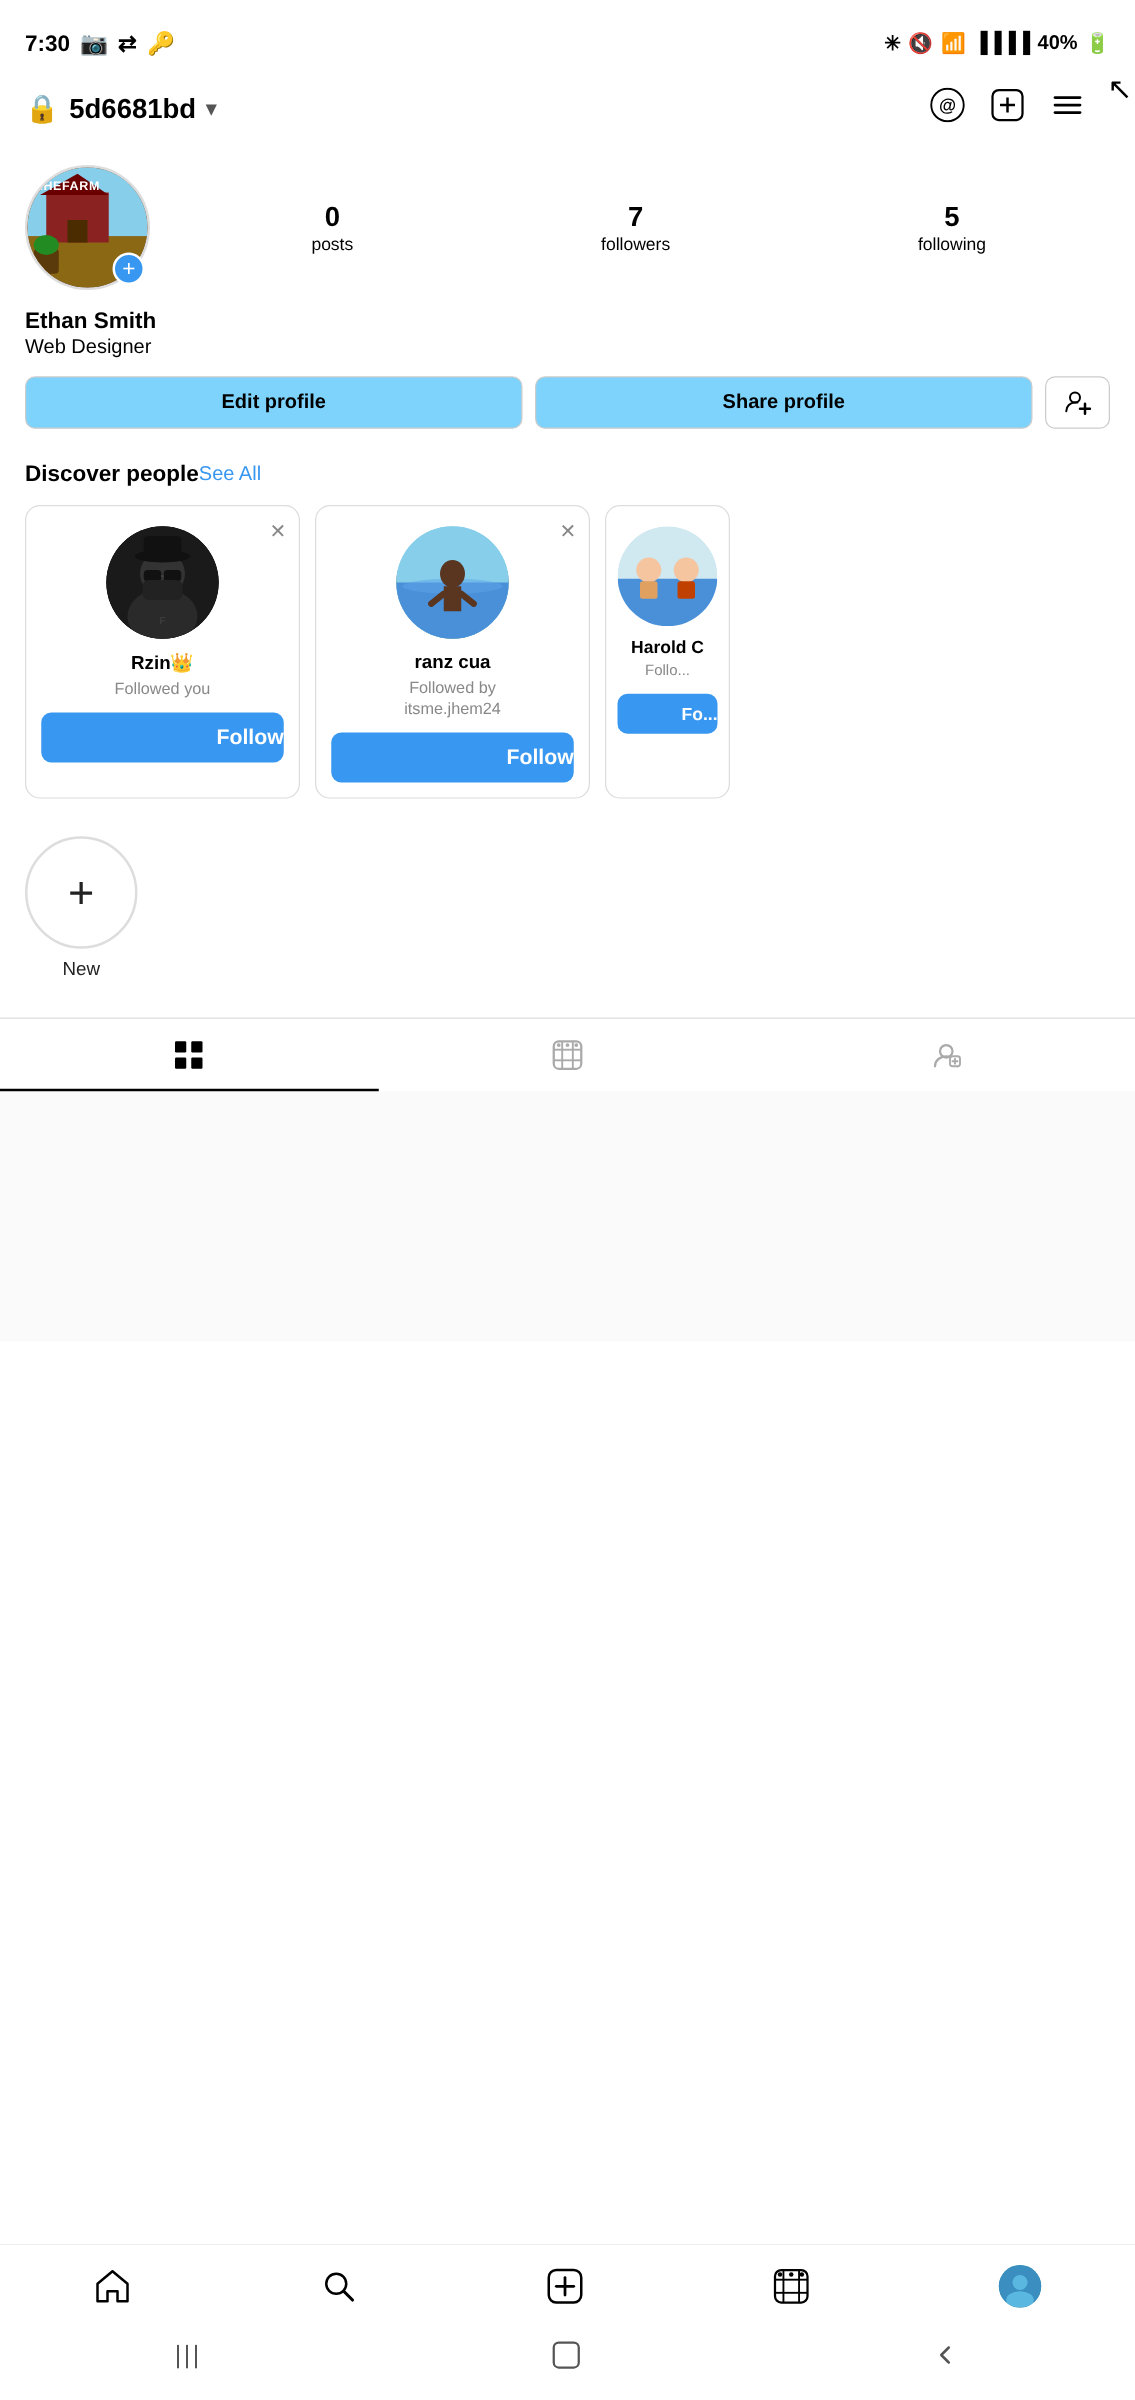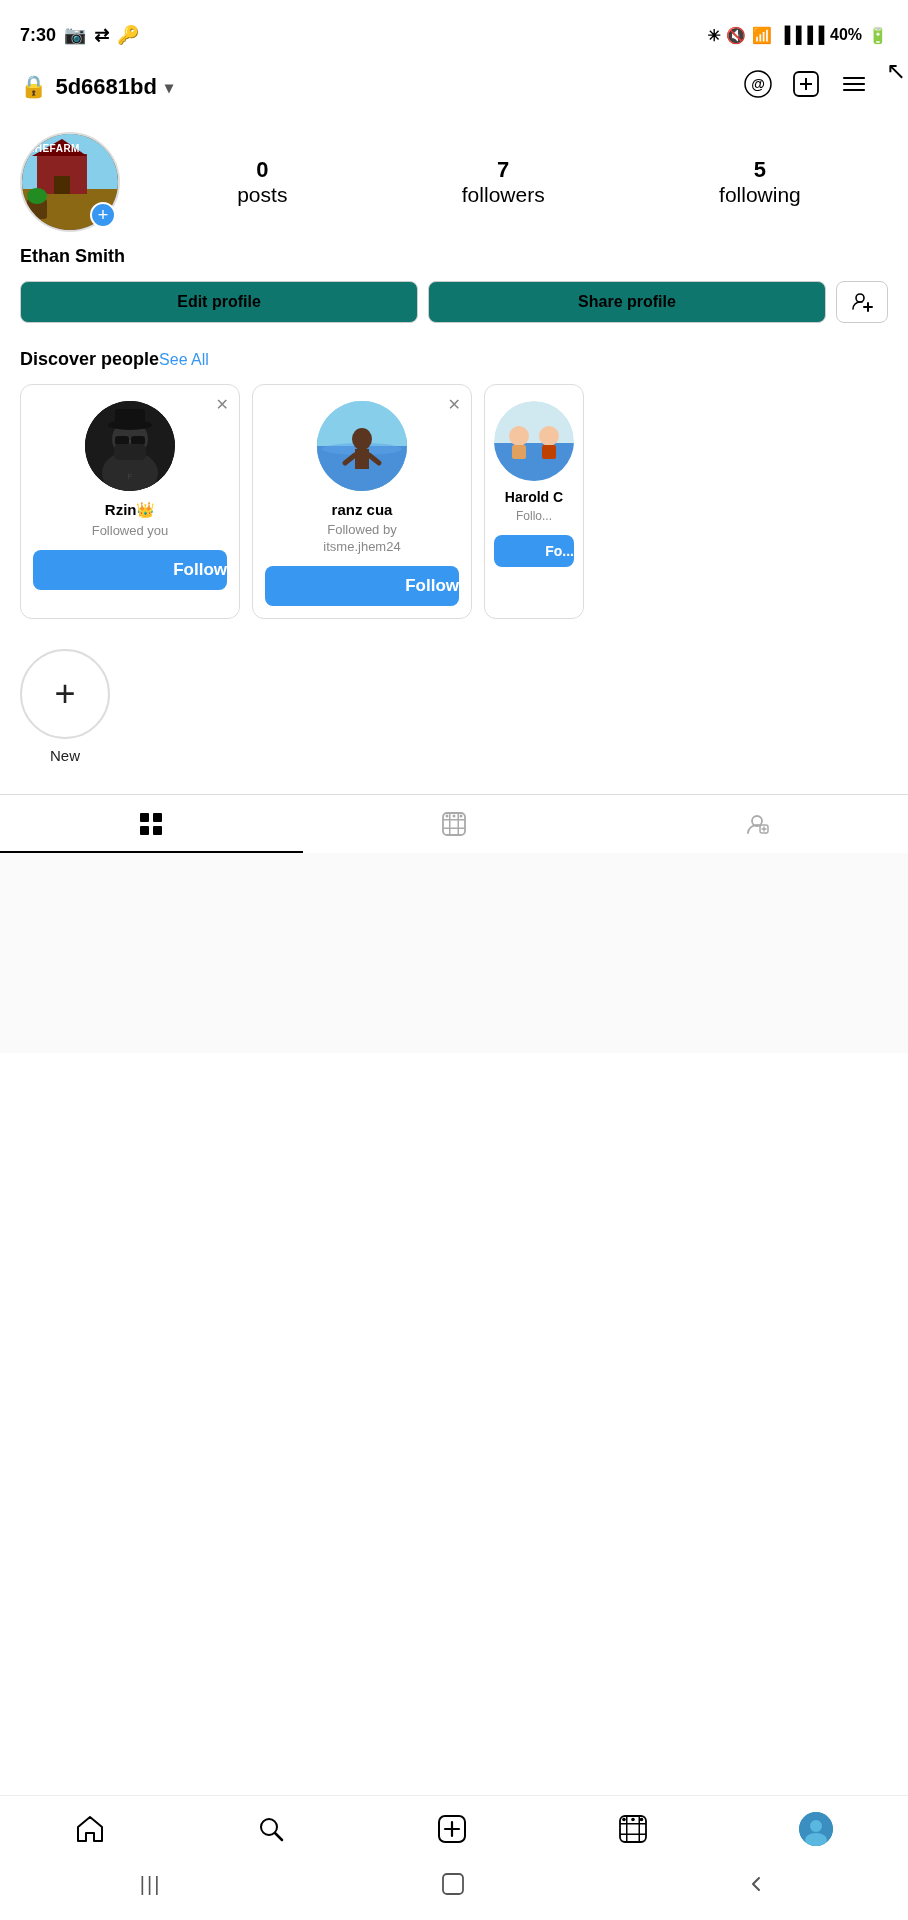--- a/index.html
+++ b/index.html
@@ -114,21 +114,21 @@
       display: flex;
       flex-direction: column;
       align-items: center;
     }
     .stat-number {
       font-size: 22px;
       font-weight: 700;
       color: #000;
     }
     .stat-label {
-      font-size: 21px;
+      font-size: 14px;
       color: #000;
       text-align: center;
     }
 
     .profile-name {
       font-size: 18px;
       font-weight: 600;
       color: #000000;
       margin-bottom: 2px;
     }
@@ -141,21 +141,21 @@
     .profile-buttons {
       display: flex;
       gap: 10px;
       margin-top: 14px;
     }
     .btn-outline {
       flex: 1;
       padding: 10px 0;
       border: 1px solid #ccc;
       border-radius: 8px;
-      background: #0f766e;
+      background: #7dd3fc;
       font-size: 16px;
       font-weight: 600;
       cursor: pointer;
       text-align: center;
     }
     .btn-icon {
       width: 52px;
       height: 42px;
       border: 1px solid #ccc;
       border-radius: 8px;
@@ -465,20 +465,21 @@
         <span class="stat-label">followers</span>
       </div>
       <div class="stat-item">
         <span class="stat-number">5</span>
         <span class="stat-label">following</span>
       </div>
     </div>
   </div>
 
   <div class="profile-name">Ethan Smith</div>
+  <div class="profile-bio">Web Designer</div>
 
   <div class="profile-buttons">
     <button class="btn-outline">Edit profile</button>
     <button class="btn-outline">Share profile</button>
     <button class="btn-icon">
       <svg width="22" height="22" viewBox="0 0 22 22" fill="none">
         <circle cx="9" cy="7" r="4" stroke="#000" stroke-width="1.6"></circle>
         <path d="M2 18c0-3.866 3.134-7 7-7h2" stroke="#000" stroke-width="1.6" stroke-linecap="round"></path>
         <line x1="17" y1="12" x2="17" y2="20" stroke="#000" stroke-width="2" stroke-linecap="round"></line>
         <line x1="13" y1="16" x2="21" y2="16" stroke="#000" stroke-width="2" stroke-linecap="round"></line>

